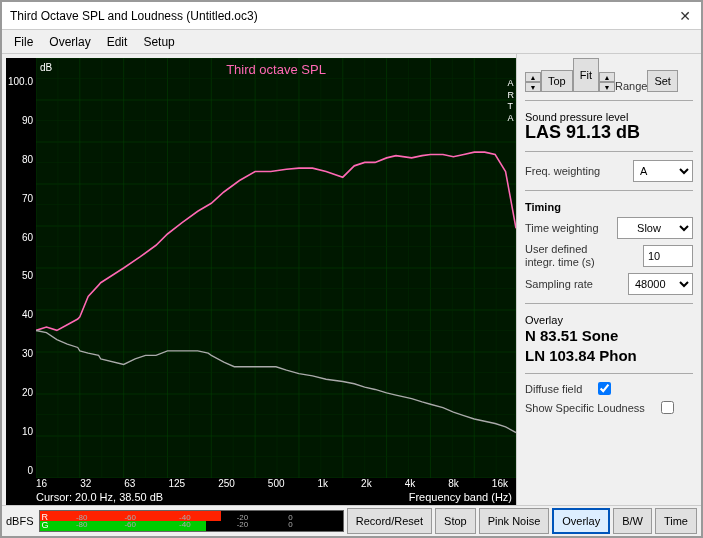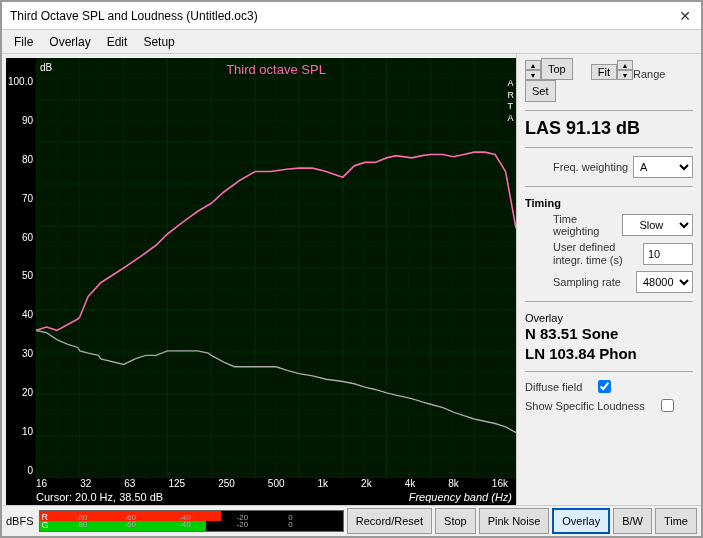--- a/index.html
+++ b/index.html
@@ -142,21 +142,20 @@
     .value-large {
       font-size: 20px;
       font-weight: bold;
       color: #000;
       line-height: 1.1;
     }
     .dropdown-row {
       display: flex;
       align-items: center;
       justify-content: space-between;
-      margin-left: 28px;
     }
     select {
       font-size: 11px;
       height: 22px;
       border: 1px solid #999;
       background: #fff;
       padding: 0 2px;
     }
     input[type="text"] {
       font-size: 11px;
@@ -434,44 +433,45 @@
         <span>500</span>
         <span>1k</span>
         <span>2k</span>
         <span>4k</span>
         <span>8k</span>
         <span>16k</span>
       </div>
 
       <div style="background:#000; display:flex; justify-content:space-between; padding: 2px 4px 2px 30px; gap: 13px;">
         <span style="color:#fff; font-size:11px;">Cursor:  20.0 Hz, 38.50 dB</span>
-        <span style="color:#fff; font-size:11px;font-style:italic;">Frequency band (Hz)</span>
+        <span style="color:#fff; font-size:11px;">Frequency band (Hz)</span>
       </div>
     </div>
 
     <div class="right-panel">
 
       <div class="top-controls">
         <div class="spin-group">
           <div class="spin-btn">▲</div>
           <div class="spin-btn">▼</div>
         </div>
         <button class="btn" style="height:22px; padding:0 6px; font-size:11px;">Top</button>
-        <button class="btn" style="height:16px; padding:0 6px; font-size:11px;margin-left:18px;">Fit</button>
+        <button class="btn" style="height:34px; padding:0 6px; font-size:11px;">Fit</button>
         <div class="spin-group">
           <div class="spin-btn">▲</div>
           <div class="spin-btn">▼</div>
         </div>
         <span class="label-text">Range</span>
         <button class="btn" style="height:22px; padding:0 6px; font-size:11px;">Set</button>
       </div>
 
       <hr class="divider">
 
       <div>
+        <div class="section-label">Sound pressure level</div>
         <div class="value-large" style="font-size:18px; color:#000;">LAS 91.13 dB</div>
       </div>
 
       <hr class="divider">
 
       <div class="dropdown-row">
         <span class="label-text">Freq. weighting</span>
         <select style="width:60px;">
           <option>A</option>
           <option>B</option>
@@ -491,21 +491,21 @@
             <option selected="">Slow</option>
             <option>Impulse</option>
           </select>
         </div>
         <div class="dropdown-row" style="margin-top:4px;">
           <span class="label-text" style="max-width:90px; line-height:1.2;">User defined integr. time (s)</span>
           <input type="text" value="10" style="width: 50px;">
         </div>
         <div class="dropdown-row" style="margin-top:4px;">
           <span class="label-text">Sampling rate</span>
-          <select style="width:57px;">
+          <select style="width:65px;">
             <option>44100</option>
             <option selected="">48000</option>
             <option>96000</option>
           </select>
         </div>
       </div>
 
       <hr class="divider">
 
       <div>

